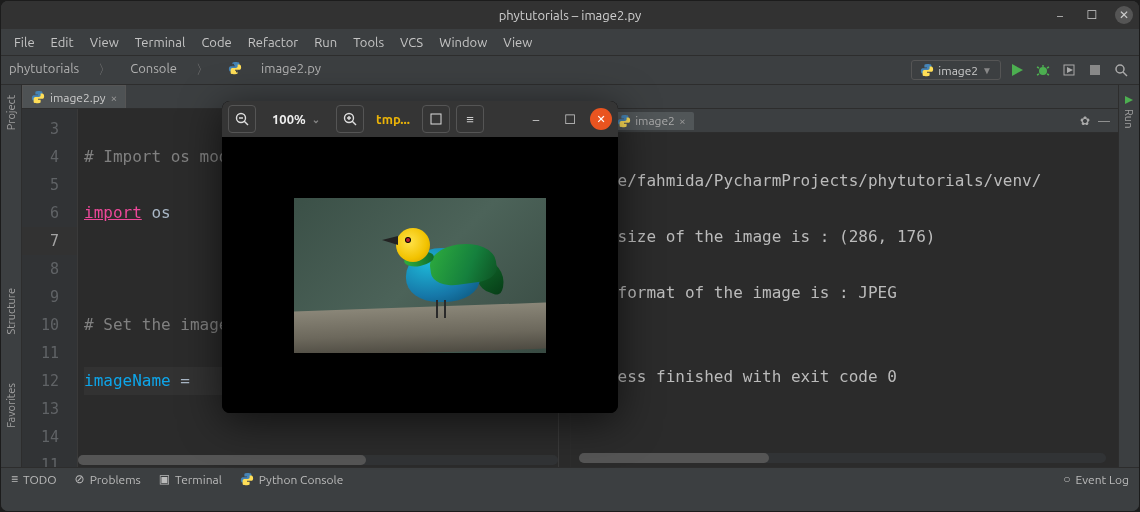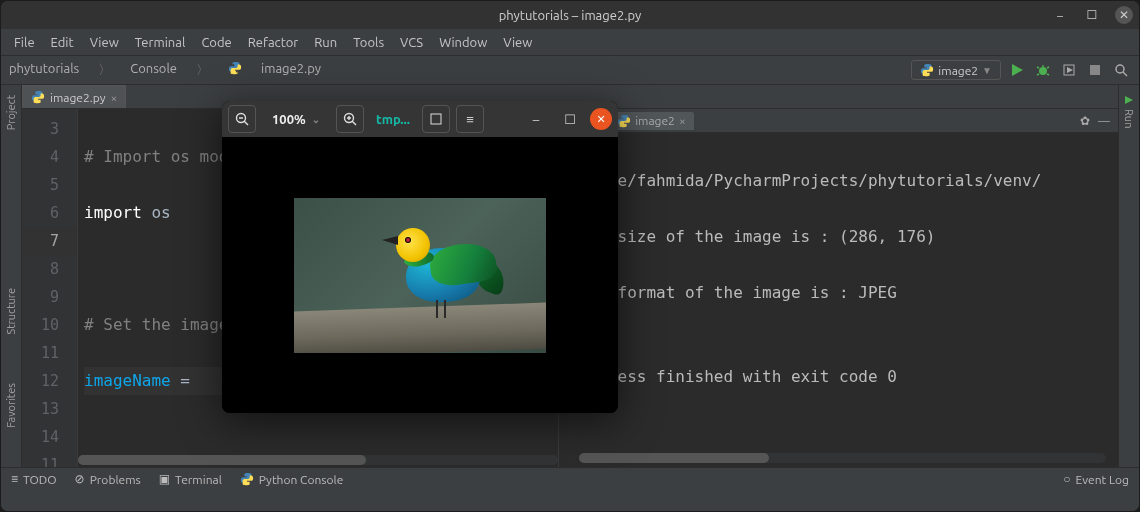--- a/index.html
+++ b/index.html
@@ -74,21 +74,21 @@
   .tabstrip { height:24px; background:#3c3f41; display:flex; align-items:flex-end; border-bottom:1px solid #2d2d2d;}
   .filetab { height:23px; background:#4e5254; border:1px solid #555; border-bottom:none; padding:3px 8px; display:flex; align-items:center; gap:5px; font-size:12px; color:#ccc;}
   .filetab .close-x { color:#999; }
   .split { flex:1; display:flex; overflow:hidden; }
   .editor-pane { width:50%; background:#2b2b2b; display:flex; overflow:hidden; position:relative;}
   .gutter { width:56px; background:#313335; border-right:1px solid #3a3a3a; padding:6px 0; }
   .gutter .ln { height:28px; display:flex; align-items:center; justify-content:flex-end; padding-right:18px; color:#606366; font-family: "DejaVu Sans Mono", monospace; font-size:15px;}
   .gutter .ln.hl { background:#323232; color:#a4a4a4; }
   .code { flex:1; padding:6px 0 6px 6px; font-family:"DejaVu Sans Mono", monospace; font-size:16px; color:#a9b7c6; line-height:28px; white-space:pre; overflow:hidden;}
   .code .line.hl { background:#323232; }
-  .kw { color:#ffffff; }
+  .kw { color:#ec4899;text-decoration:underline; }
   .cmt { color:#808080; }
   .var { color:#0ea5e9; }
   .hscroll { position:absolute; left:56px; right:12px; bottom:2px; height:10px; background:#313335; border-radius:5px; }
   .hscroll .thumb { position:absolute; left:0; width:60%; top:0; bottom:0; background:#555; border-radius:5px;}
   .editor-right-gutter{width:12px;background:#2b2b2b;border-left:1px solid #3a3a3a;position:relative;}
   .editor-right-gutter .ok{position:absolute;top:4px;left:2px;width:8px;height:8px;background:#4a7a32;border-radius:2px;}
   .run-pane { width:50%; background:#2b2b2b; display:flex; flex-direction:column; border-left:1px solid #2d2d2d;}
   .run-header { height:24px; background:#3c3f41; display:flex; align-items:center; padding:0 8px; font-size:12px; color:#aaa; gap:6px; border-bottom:1px solid #2d2d2d;}
   .run-header .runtab { background:#515658; padding:2px 8px; border-radius:2px 2px 0 0; display:flex; align-items:center; gap:4px;}
   .run-header .right { margin-left:auto; display:flex; gap:8px; }
@@ -106,21 +106,21 @@
   .imgviewer {
     position:absolute; left:222px; top:101px; width:396px; height:312px;
     background:#000; border-radius:8px; overflow:hidden;
     box-shadow: 0 8px 40px rgba(0,0,0,0.6);
   }
   .imgviewer-bar {
     height:36px; background:#353535; display:flex; align-items:center; padding:0 6px; gap:6px;
   }
   .iv-btn { width:28px; height:28px; border:1px solid #555; border-radius:4px; display:flex; align-items:center; justify-content:center; color:#ccc; font-size:13px;}
   .iv-zoom { padding:0 10px; color:#eee; font-size:13px; font-weight:600; display:flex; align-items:center; gap:6px;}
-  .iv-title { padding:0 6px; color:#14b8a6; font-weight:600; flex:0 0 auto;}
+  .iv-title { padding:0 6px; color:#eab308; font-weight:600; flex:0 0 auto;}
   .iv-spacer { flex:1; }
   .iv-win { width:16px; height:16px; display:flex; align-items:center; justify-content:center; color:#ccc; margin:0 6px;}
   .iv-close { width:22px; height:22px; background:#e95420; border-radius:11px; display:flex; align-items:center; justify-content:center; color:#fff; font-size:11px;}
   .imgviewer-canvas { position:absolute; top:36px; bottom:0; left:0; right:0; background:#000; display:flex; align-items:center; justify-content:center;}
   .photo { width:252px; height:155px; position:relative; overflow:hidden; background:linear-gradient(135deg,#3b5047 0%,#4c6359 50%,#384a42 100%);}
   .branch { position:absolute; bottom:0; left:-10px; right:-10px; height:46px; background:linear-gradient(180deg,#8a8678 0%,#6c685c 60%,#4e4b42 100%); transform:rotate(-2deg); border-radius:10px 10px 0 0;}
   .bird { position:absolute; left:92px; top:28px; width:118px; height:100px;}
   .bird .body { position:absolute; left:20px; top:22px; width:74px; height:54px; background:radial-gradient(ellipse at 30% 30%, #1db6d6 0%, #1677a8 60%, #0b4f73 100%); border-radius:50% 55% 50% 45% / 55% 55% 45% 45%; }
   .bird .wing { position:absolute; left:44px; top:18px; width:66px; height:40px; background:linear-gradient(120deg,#2fae3e 0%, #15803d 60%, #0d5122 100%); border-radius:60% 70% 40% 50% / 60% 70% 40% 50%; transform:rotate(-8deg);}
   .bird .tail { position:absolute; left:90px; top:36px; width:30px; height:30px; background:linear-gradient(120deg,#106b2b,#073d17); transform:rotate(20deg); border-radius:10% 80% 20% 60%;}

